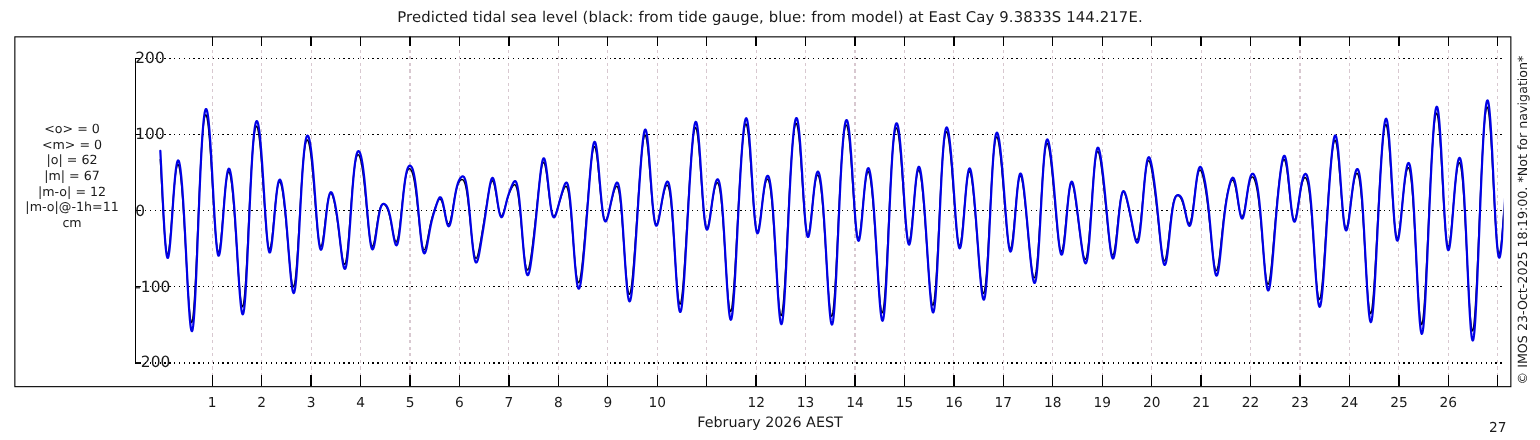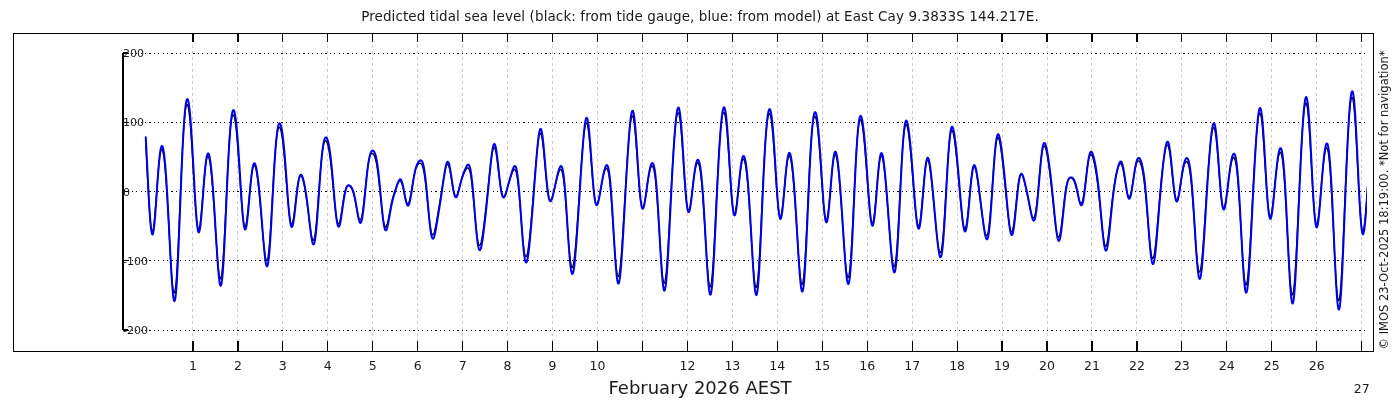--- a/index.html
+++ b/index.html
@@ -25,51 +25,52 @@
   }
 
   
   #plot-area{
     position:absolute;left:118px;top:33px;width:1249px;height:319px;
   }
   #plot-svg{position:absolute;left:0;top:0;}
 
   
   .ytick-label{
-    position:absolute;font-size:11px;color:#1a1a1a;white-space:nowrap;
+    position:absolute;font-size:14px;color:#1a1a1a;white-space:nowrap;
     transform:translateY(-50%);left:123px;
   }
   
   .xtick-label{
     position:absolute;font-size:12.5px;color:#1a1a1a;white-space:nowrap;
     transform:translateX(-50%);top:358px;
   }
   #xaxis-title{
     position:absolute;top:377px;left:0;width:1400px;text-align:center;
-    font-size:18px;color:#1a1a1a;
+    font-size:13px;color:#1a1a1a;
   }
   #copyright{
     position:absolute;right:-2px;top:0;height:400px;width:20px;
   }
   #copyright span{
     display:block;position:absolute;left:50%;top:50%;
     transform:translate(-50%,-50%) rotate(-90deg);
     transform-origin:center center;
     white-space:nowrap;font-size:11.5px;color:#1a1a1a;
   }
 </style>
 </head>
 <body>
 
 <div id="root">
 
   <div id="chart-title">Predicted tidal sea level (black: from tide gauge, blue: from model) at East Cay 9.3833S 144.217E.</div>
 
   <div id="outer-frame"></div>
 
+  <div id="stats-block"><div>&lt;o&gt; = 0</div><div>&lt;m&gt; = 0</div><div>|o| = 62</div><div>|m| = 67</div><div>|m-o| = 12</div><div>|m-o|@-1h=11</div><div>cm</div></div>
 
   <div id="plot-area">
     <svg id="plot-svg" width="1249" height="319">
         <line x1="74.95" y1="0" x2="74.95" y2="318" stroke="#d8c8d0" stroke-width="1" stroke-dasharray="3,3" shape-rendering="crispEdges"></line>
         <line x1="119.9" y1="0" x2="119.9" y2="318" stroke="#d8c8d0" stroke-width="1" stroke-dasharray="3,3" shape-rendering="crispEdges"></line>
         <line x1="164.85000000000002" y1="0" x2="164.85000000000002" y2="318" stroke="#d8c8d0" stroke-width="1" stroke-dasharray="3,3" shape-rendering="crispEdges"></line>
         <line x1="209.8" y1="0" x2="209.8" y2="318" stroke="#d8c8d0" stroke-width="1" stroke-dasharray="3,3" shape-rendering="crispEdges"></line>
         <line x1="254.75" y1="0" x2="254.75" y2="318" stroke="#d8c8d0" stroke-width="1" stroke-dasharray="3,3" shape-rendering="crispEdges"></line>
         <line x1="299.70000000000005" y1="0" x2="299.70000000000005" y2="318" stroke="#d8c8d0" stroke-width="1" stroke-dasharray="3,3" shape-rendering="crispEdges"></line>
         <line x1="344.65000000000003" y1="0" x2="344.65000000000003" y2="318" stroke="#d8c8d0" stroke-width="1" stroke-dasharray="3,3" shape-rendering="crispEdges"></line>

